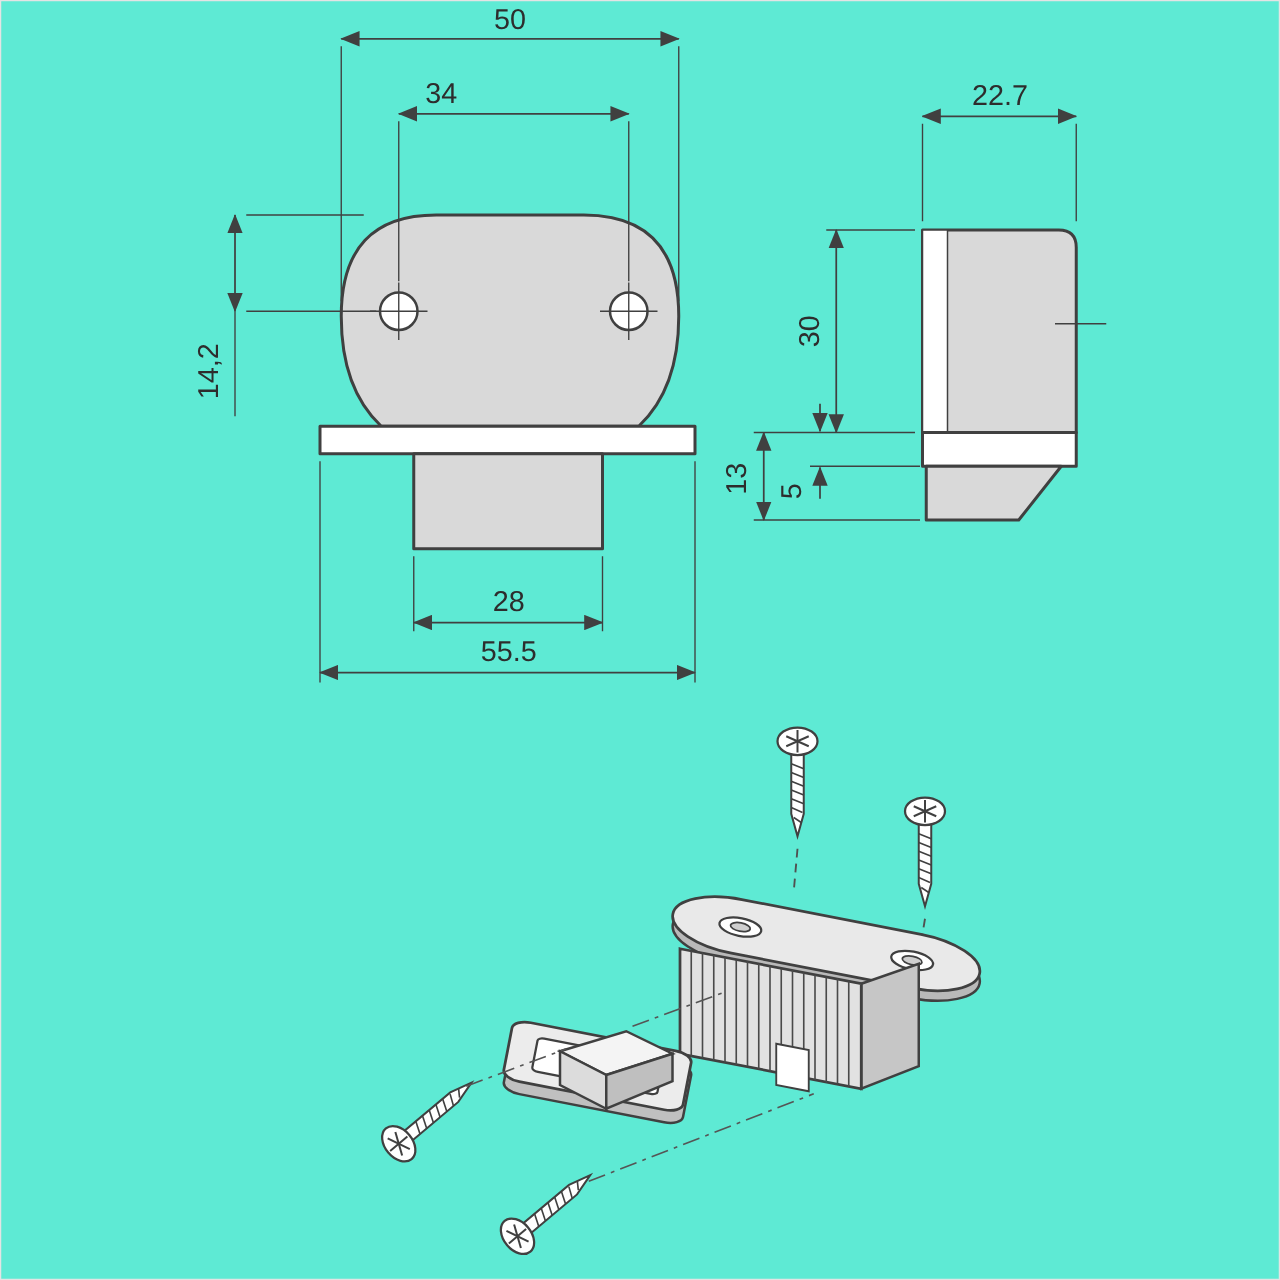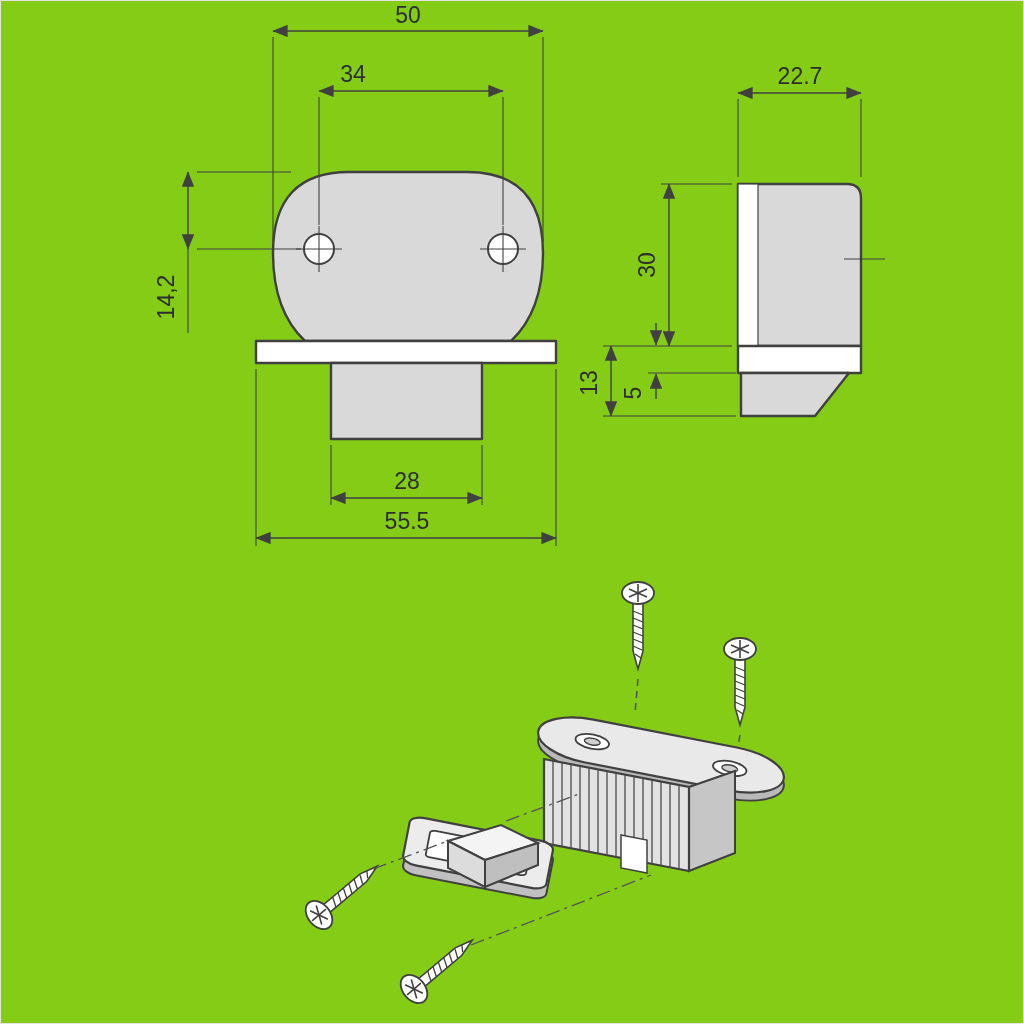--- a/index.html
+++ b/index.html
@@ -1,17 +1,17 @@
 <!DOCTYPE html>
 <html><head>
 <meta charset="utf-8">
 <style>
   html,body { margin:0; padding:0; background:#fff; }
   body { width:1024px; height:1024px; font-family:"Liberation Sans", sans-serif; }
-  .canvas { width:1022px; height:1022px; border:1px solid #e4e4e4; background:#84cc16; }
+  .canvas { width:1022px; height:1022px; border:1px solid #e4e4e4; background:#5eead4; }
   svg text { font-family:"Liberation Sans", sans-serif; }
   .part       { fill:#d9d9d9; stroke:#404040; stroke-width:2.4; stroke-linejoin:round; }
   .part-white { fill:#ffffff; stroke:#404040; stroke-width:2.4; stroke-linejoin:round; }
   .hole  { fill:#ffffff; stroke:#404040; stroke-width:2; }
   .thin  { stroke:#404040; stroke-width:1.1; fill:none; }
   .dim   { stroke:#404040; stroke-width:1.4; fill:none; }
   .ext   { stroke:#404040; stroke-width:1.1; fill:none; }
   .dash  { stroke:#505050; stroke-width:1.5; stroke-dasharray:7 5; fill:none; }
   .dashdot { stroke:#555555; stroke-width:1.3; stroke-dasharray:14 5 3 5; fill:none; }
   .dimtext { font-size:23px; fill:#2d2d2d; text-anchor:middle; }

